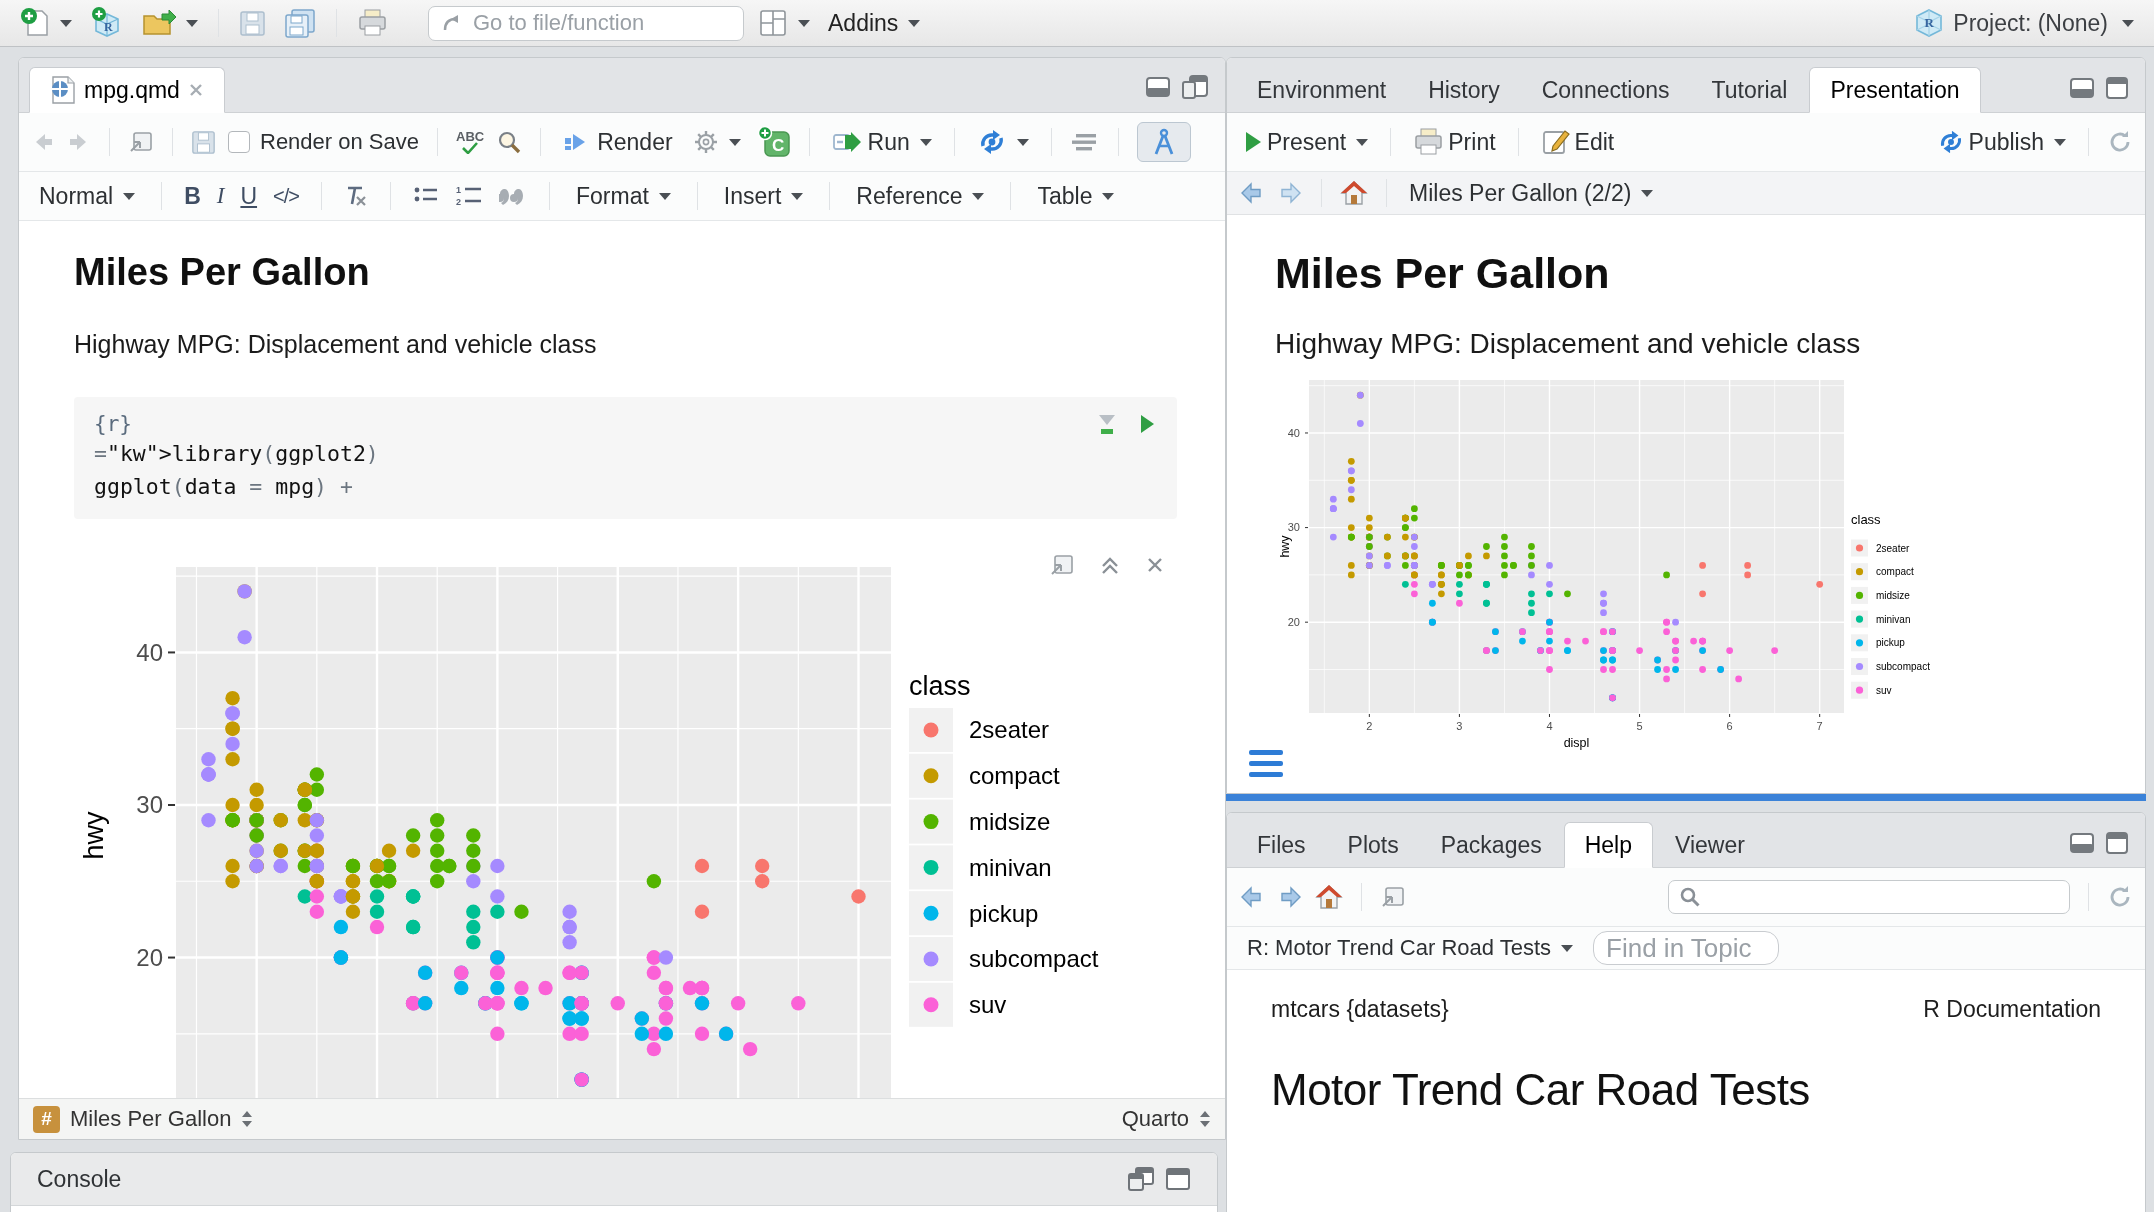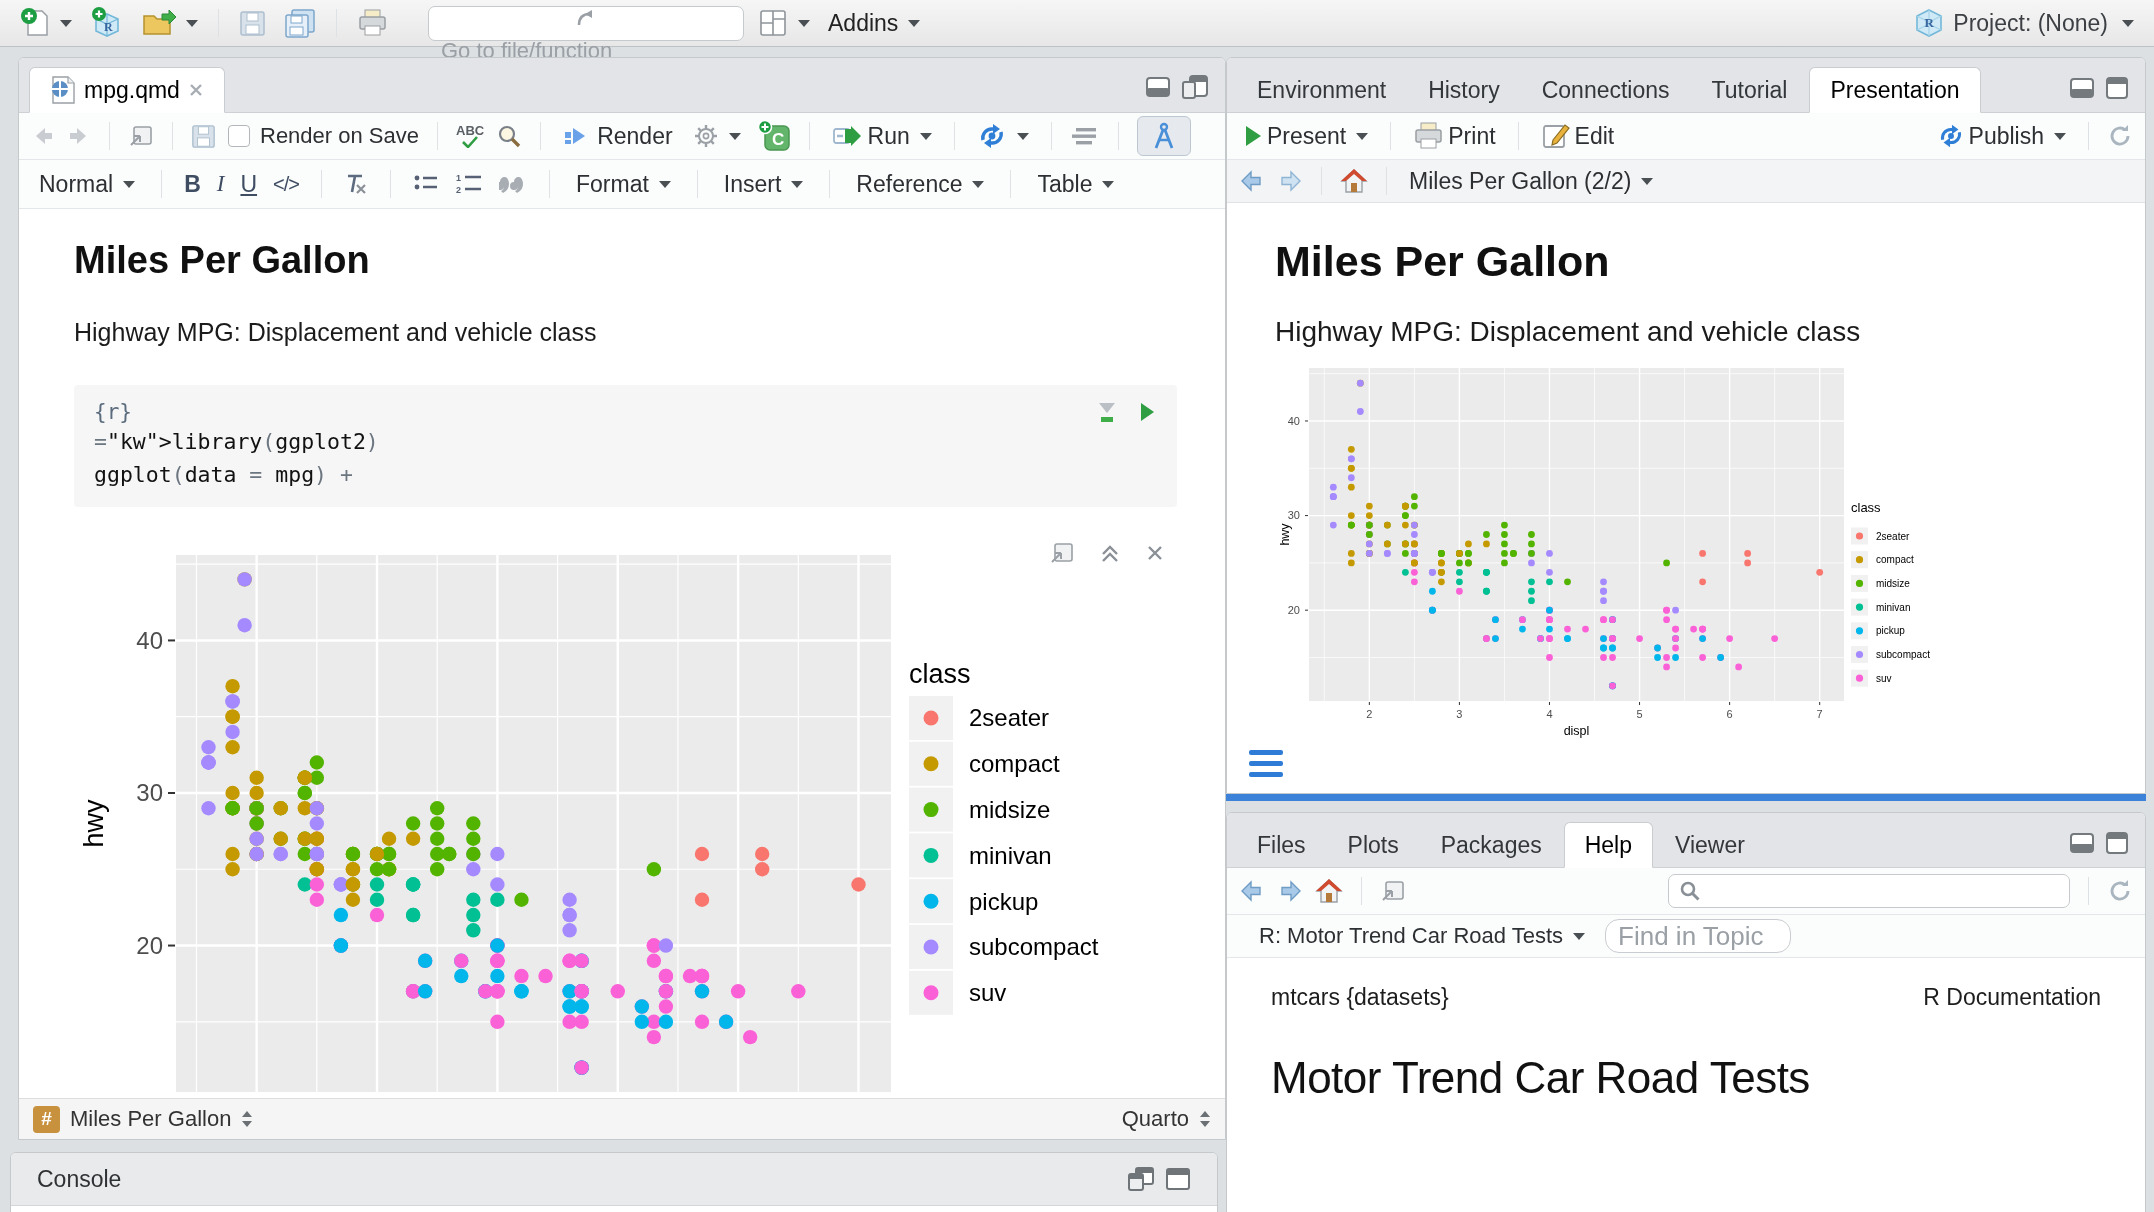--- a/index.html
+++ b/index.html
@@ -10,37 +10,37 @@
   .caret{width:0;height:0;border-left:6px solid transparent;border-right:6px solid transparent;
          border-top:7px solid #4a4f54;display:inline-block;margin-left:6px;flex:none;}
   .sep{width:1px;height:28px;background:#dfe2e5;margin:0 6px;flex:none;}
   .spacer{flex:1;}
   
   .main-toolbar{position:absolute;left:0;top:0;width:2154px;height:47px;
       background:linear-gradient(#f6f6f6,#e7e7e7);border-bottom:1px solid #bfc2c5;
       display:flex;align-items:center;padding:0 16px;box-sizing:border-box;gap:10px;font-size:23px;}
   .tb-btn{display:flex;align-items:center;gap:4px;padding:2px 4px;border-radius:4px;}
   .searchbox{display:flex;align-items:center;gap:8px;background:#fff;border:1px solid #c6cacd;
-      border-radius:7px;height:33px;padding:0 12px;width:290px;margin-left:26px;flex-direction:column;}
+      border-radius:7px;height:33px;padding:0 12px;width:290px;margin-left:26px;}
   .searchbox input{border:none;outline:none;font-size:22px;color:#333;width:100%;
       font-family:"Liberation Sans",sans-serif;background:transparent;}
   .searchbox input::placeholder{color:#9aa0a6;}
   .proj{display:flex;align-items:center;gap:8px;color:#3c3f43;}
   
   .pane{position:absolute;background:#fff;border:1px solid #c5c9cc;border-radius:6px 6px 0 0;
         box-sizing:border-box;overflow:hidden;}
   .tabstrip{display:flex;align-items:flex-end;background:#e2e4e7;height:55px;
         border-bottom:1px solid #ced1d4;padding:0 10px;box-sizing:border-box;}
   .tab{display:flex;align-items:center;gap:8px;height:44px;padding:0 20px;font-size:23px;
        color:#33363a;border-radius:6px 6px 0 0;margin-right:2px;}
   .tab.active{background:#fff;border:1px solid #c9ccd0;border-bottom:1px solid #fff;
        margin-bottom:-1px;color:#000;}
   .minmax{display:flex;gap:10px;align-items:center;margin:0 6px 12px 0;}
   .toolbar-row{display:flex;align-items:center;height:46px;background:#fbfcfc;
-       border-bottom:1px solid #e4e7e9;padding:0 12px;gap:12px;font-size:23px;color:#2d3033;}
+       border-bottom:1px solid #e4e7e9;padding:6px 12px;gap:12px;font-size:23px;color:#2d3033;}
   
   .source-pane{left:18px;top:57px;width:1208px;height:1083px;display:flex;flex-direction:column;}
   .format-row{display:flex;align-items:center;height:48px;background:#fbfcfc;
        border-bottom:1px solid #e4e7e9;padding:0 16px;gap:16px;font-size:23px;color:#2d3033;}
   .fmt-b{font-weight:bold;color:#3f4d63;} .fmt-i{font-style:italic;color:#3f4d63;font-family:"Liberation Serif",serif;}
   .fmt-u{text-decoration:underline;color:#3f4d63;} .fmt-code{color:#3f4d63;font-size:20px;letter-spacing:-1px;}
   .doc-area{flex:1;overflow:hidden;padding-left:55px;position:relative;}
   .doc-title{font-size:38px;font-weight:bold;color:#101010;margin:30px 0 0 0;}
   .doc-sub{font-size:25px;color:#1b1b1b;margin:36px 0 0 0;}
   .chunk{background:#f6f6f6;border-radius:4px;width:1063px;margin-top:38px;padding:14px 20px 16px 20px;}
@@ -64,21 +64,21 @@
   .navrow{display:flex;align-items:center;height:42px;background:#f3f4f6;
       border-bottom:1px solid #e0e2e4;padding:0 12px;gap:12px;font-size:23px;color:#2d3033;text-align:center;}
   .pres-content{flex:1;position:relative;padding-left:48px;}
   .pres-title{font-size:43px;font-weight:bold;color:#101010;margin:34px 0 0 0;}
   .pres-sub{font-size:28px;color:#1b1b1b;margin:30px 0 0 0;}
   .hamburger{position:absolute;left:22px;bottom:16px;display:flex;flex-direction:column;gap:6px;}
   .hamburger div{width:34px;height:5px;border-radius:2px;background:#2e7cd6;}
   .blue-bar{position:absolute;left:1226px;top:794px;width:920px;height:7px;background:#3b82d8;}
   .help-pane{left:1226px;top:812px;width:920px;height:430px;display:flex;flex-direction:column;}
   .topicrow{display:flex;align-items:center;height:42px;background:#fbfcfc;
-      border-bottom:1px solid #e4e7e9;padding:0 28px;gap:16px;font-size:22px;color:#2d3033;}
+      border-bottom:1px solid #e4e7e9;padding:0 16px;gap:16px;font-size:22px;color:#2d3033;}
   .find-input{width:160px;height:32px;border:1px solid #c9ccd0;border-radius:14px;
       font-size:26px;padding:0 12px;color:#8b5cf6;outline:none;font-family:"Liberation Sans",sans-serif;}
   .find-input::placeholder{color:#9aa0a6;}
   .help-search{display:flex;align-items:center;gap:8px;background:#fff;border:1px solid #c6cacd;
       border-radius:7px;height:32px;padding:0 10px;width:380px;}
   .help-search input{border:none;outline:none;width:100%;font-size:21px;background:transparent;}
   .help-content{flex:1;padding:26px 44px 0 44px;}
   .help-meta{display:flex;justify-content:space-between;font-size:23px;color:#1d1d1d;}
   .help-title{font-size:44px;font-weight:normal;color:#111;margin-top:42px;letter-spacing:-0.5px;}
   .help-section{font-size:29px;font-weight:bold;color:#3f3f3f;margin-top:48px;}

